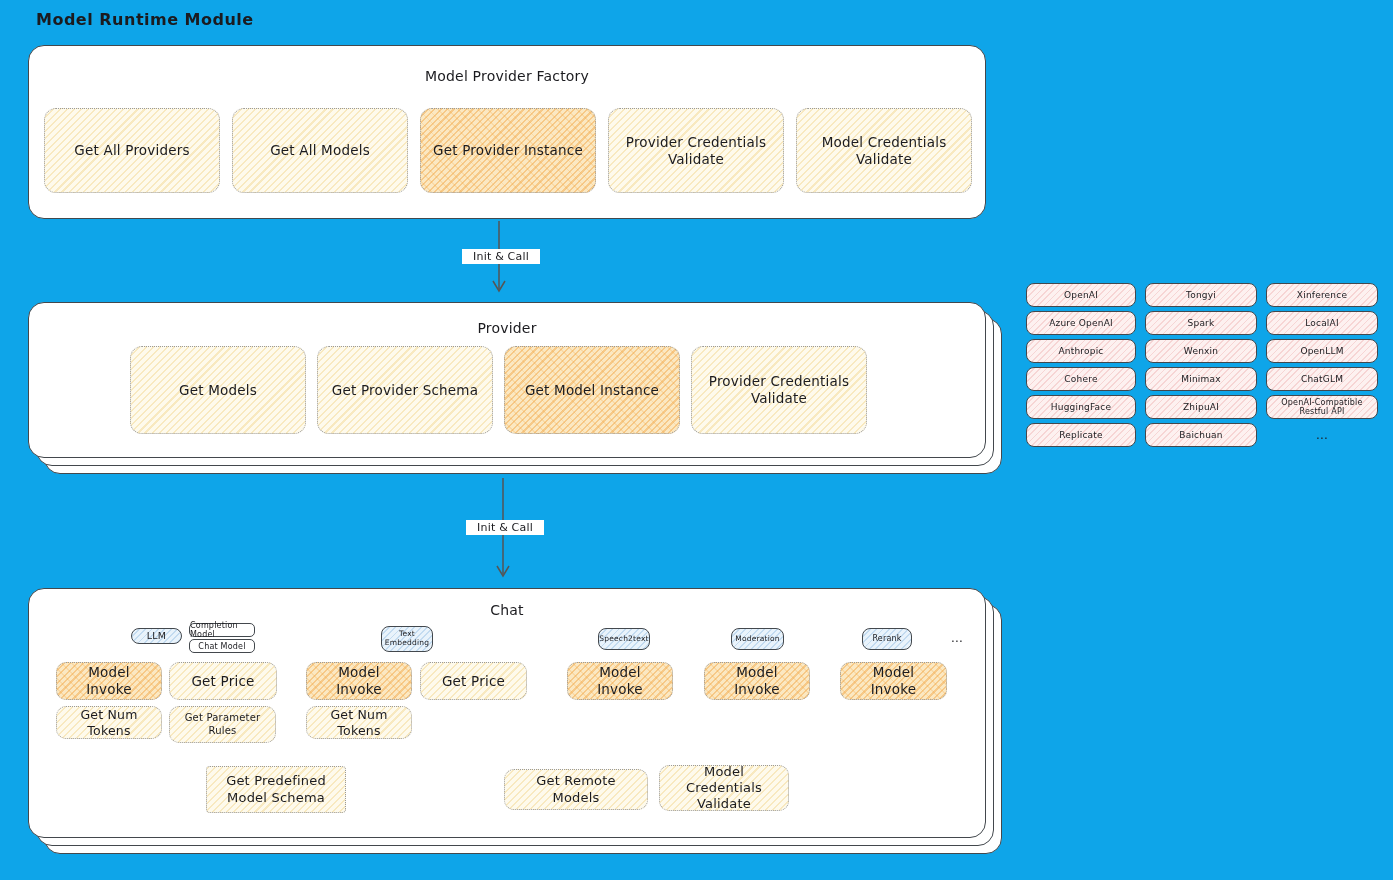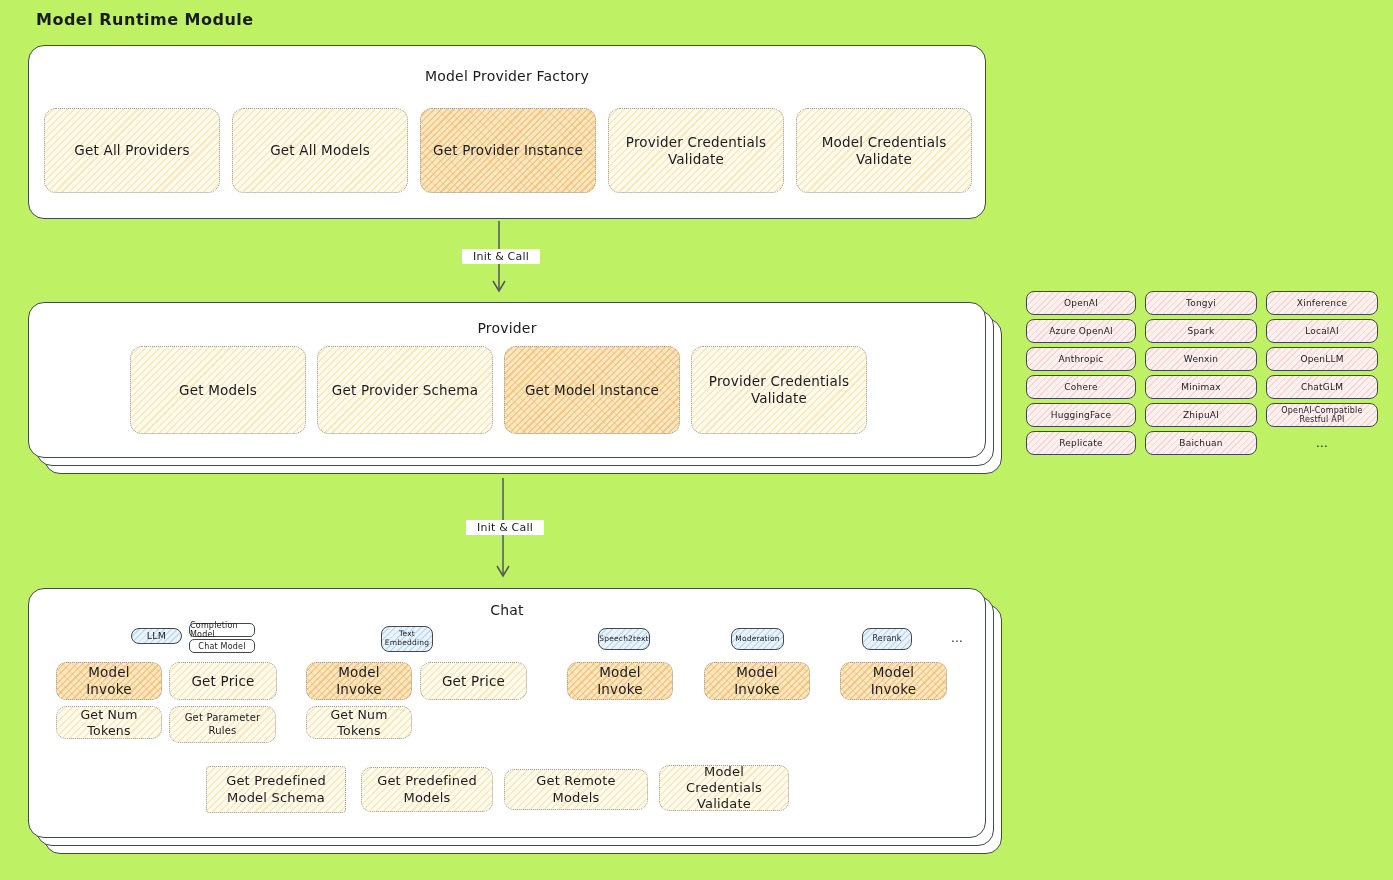--- a/index.html
+++ b/index.html
@@ -1,17 +1,17 @@
 <!DOCTYPE html>
 <html><head>
 <meta charset="utf-8">
 <style>
   html,body{margin:0;padding:0;background:#ffffff;}
   #canvas{
-    position:relative;width:1393px;height:880px;background:#bef264;overflow:hidden;
+    position:relative;width:1393px;height:880px;background:#0ea5e9;overflow:hidden;
     font-family:"DejaVu Sans",sans-serif;color:#1b1b1f;letter-spacing:.2px;
   }
   .abs{position:absolute;box-sizing:border-box;}
   .page-title{left:36px;top:10px;font-size:16px;font-weight:bold;letter-spacing:.5px;}
 
   
   .bigbox{border:1.5px solid #43484d;border-radius:16px;background:#fff;}
   .stack{position:absolute;}
   .layer{position:absolute;left:0;top:0;width:100%;height:100%;
          border:1.5px solid #43484d;border-radius:16px;background:#fff;box-sizing:border-box;}
@@ -38,21 +38,21 @@
     background-image:repeating-linear-gradient(135deg,rgba(125,175,220,.35) 0 1.3px,transparent 1.3px 4.5px);
     border:1.3px solid #43484d;}
   .hatch-pink{
     background-color:#fdf1f0;
     background-image:repeating-linear-gradient(135deg,rgba(230,140,140,.28) 0 1.2px,transparent 1.2px 4.5px);
     border:1.4px solid #43484d;}
 
   .row{position:absolute;display:flex;}
 
   
-  #chips{left:1026px;top:291px;display:grid;grid-template-columns:110px 112px 112px;
+  #chips{left:1026px;top:283px;display:grid;grid-template-columns:110px 112px 112px;
          column-gap:9px;row-gap:4px;grid-auto-rows:24px;}
   .chip{display:flex;align-items:center;justify-content:center;border-radius:8px;
         font-size:9px;text-align:center;padding:0 3px;box-sizing:border-box;}
   .chip-more{display:flex;align-items:center;justify-content:center;font-size:12px;}
 
   
   .tab{display:flex;align-items:center;justify-content:center;text-align:center;
        border-radius:8px;box-sizing:border-box;line-height:1.15;}
   .subtab{display:flex;align-items:center;justify-content:center;background:#fff;
           border:1.2px solid #43484d;border-radius:5px;font-size:8px;box-sizing:border-box;}
@@ -147,19 +147,18 @@
       <div class="abs btn hatch-cream" style="left:391px;top:73px;width:107px;height:38px;border-radius:10px;">Get Price</div>
       <div class="abs btn hatch-orange" style="left:538px;top:73px;width:106px;height:38px;border-radius:10px;">Model Invoke</div>
       <div class="abs btn hatch-orange" style="left:675px;top:73px;width:106px;height:38px;border-radius:10px;">Model Invoke</div>
       <div class="abs btn hatch-orange" style="left:811px;top:73px;width:107px;height:38px;border-radius:10px;">Model Invoke</div>
 
       <div class="abs btn hatch-cream" style="left:27px;top:117px;width:106px;height:33px;border-radius:10px;font-size:12.5px;">Get Num Tokens</div>
       <div class="abs btn hatch-cream" style="left:140px;top:117px;width:107px;height:37px;border-radius:10px;font-size:10px;">Get Parameter Rules</div>
       <div class="abs btn hatch-cream" style="left:277px;top:117px;width:106px;height:33px;border-radius:10px;font-size:12.5px;">Get Num Tokens</div>
 
       <div class="abs btn hatch-cream" style="left:177px;top:177px;width:140px;height:47px;border-radius:4px;font-size:13px;">Get Predefined Model Schema</div>
-      <div class="abs btn hatch-cream" style="left:332px;top:178px;width:132px;height:45px;border-radius:10px;font-size:13px;">Get Predefined Models</div>
       <div class="abs btn hatch-cream" style="left:475px;top:180px;width:144px;height:41px;border-radius:10px;font-size:13px;">Get Remote Models</div>
       <div class="abs btn hatch-cream" style="left:630px;top:176px;width:130px;height:46px;border-radius:10px;font-size:13px;">Model Credentials Validate</div>
     </div>
   </div>
 
 </div>
 
 </body></html>

